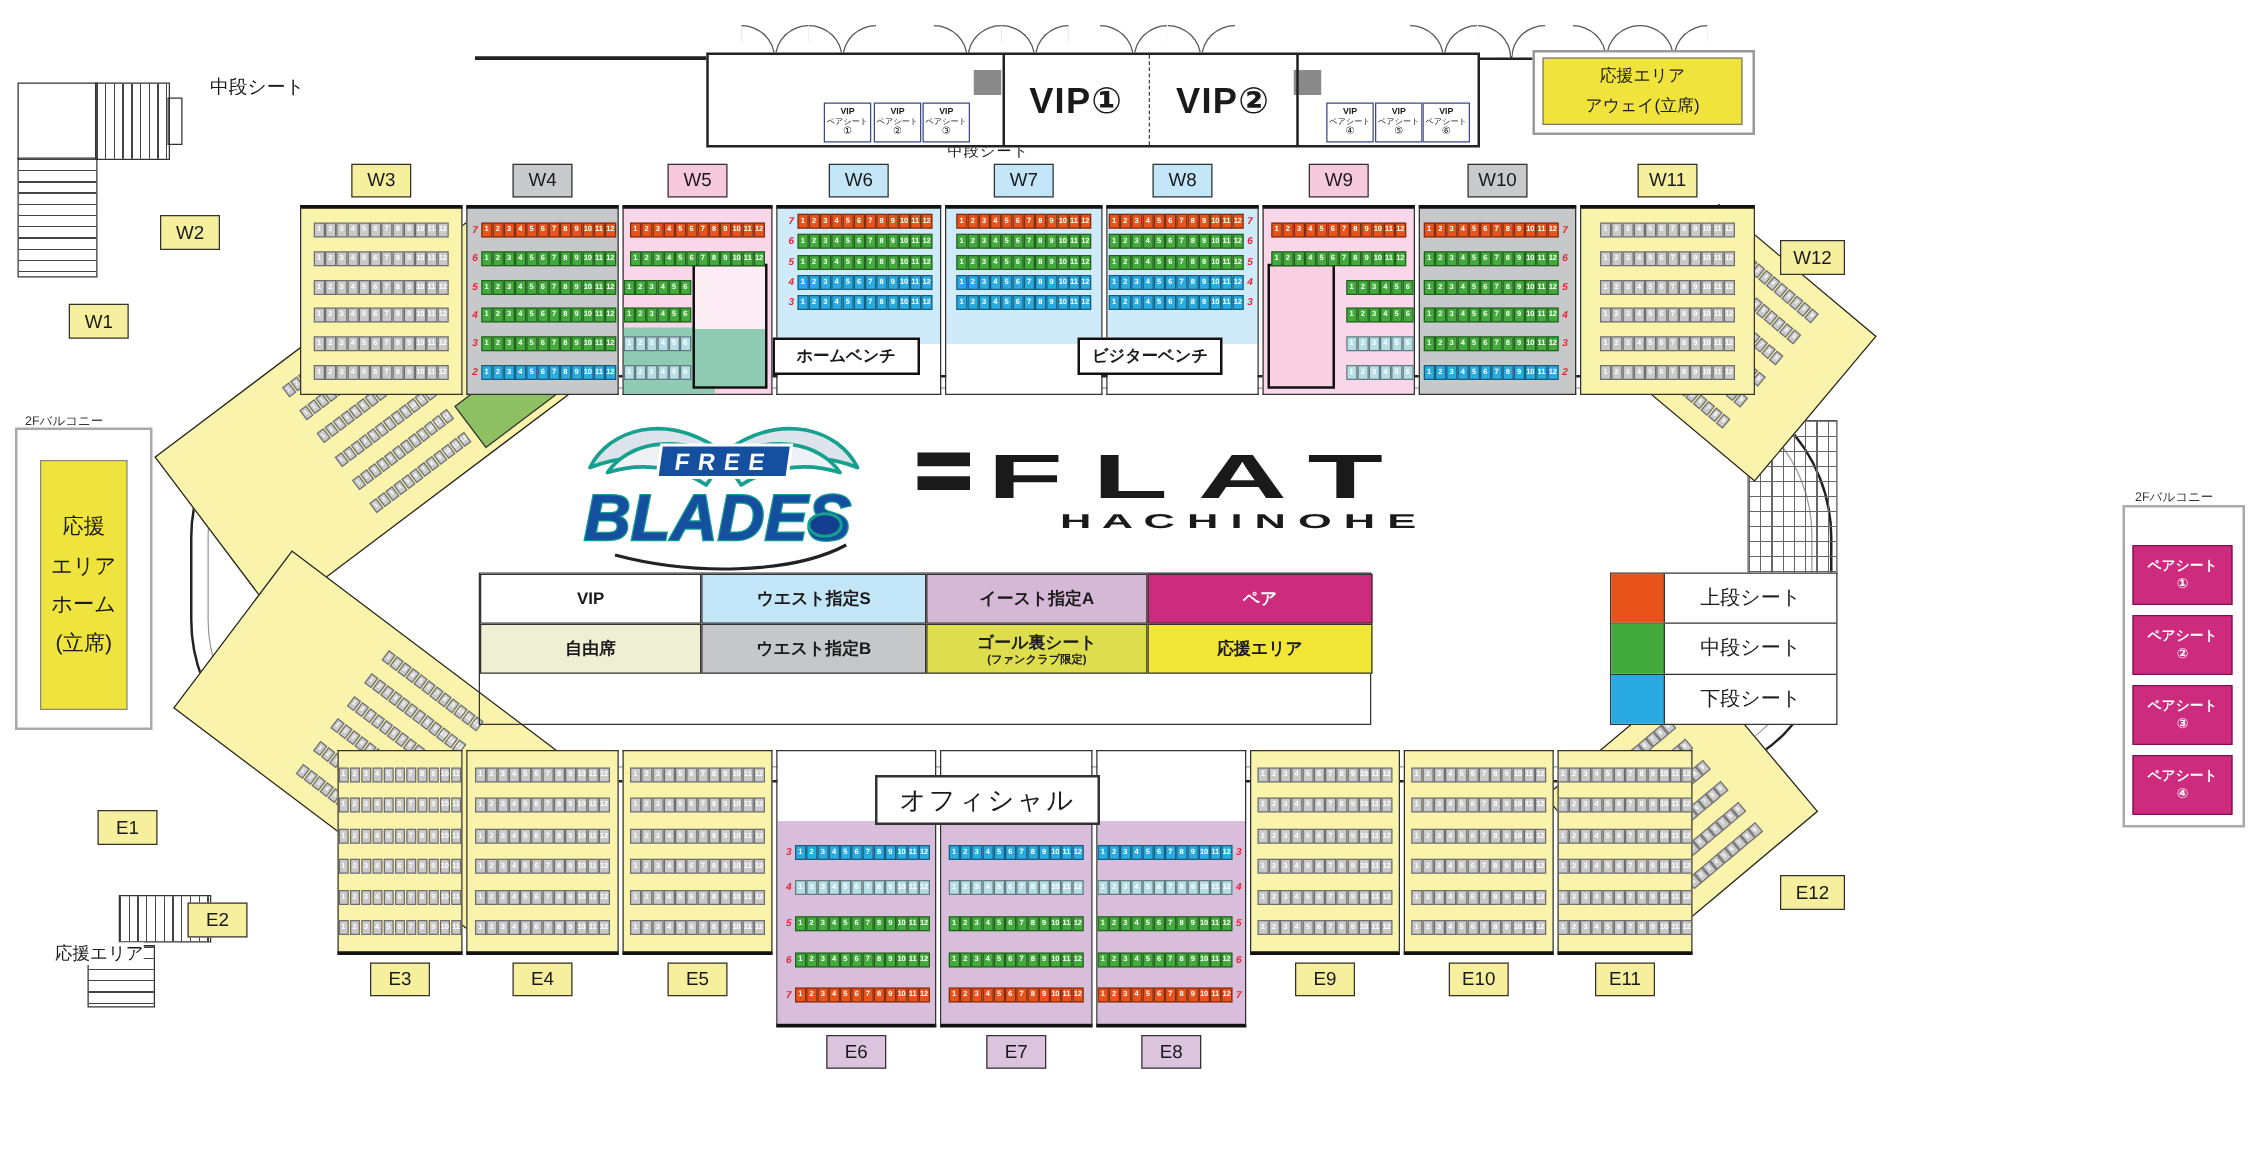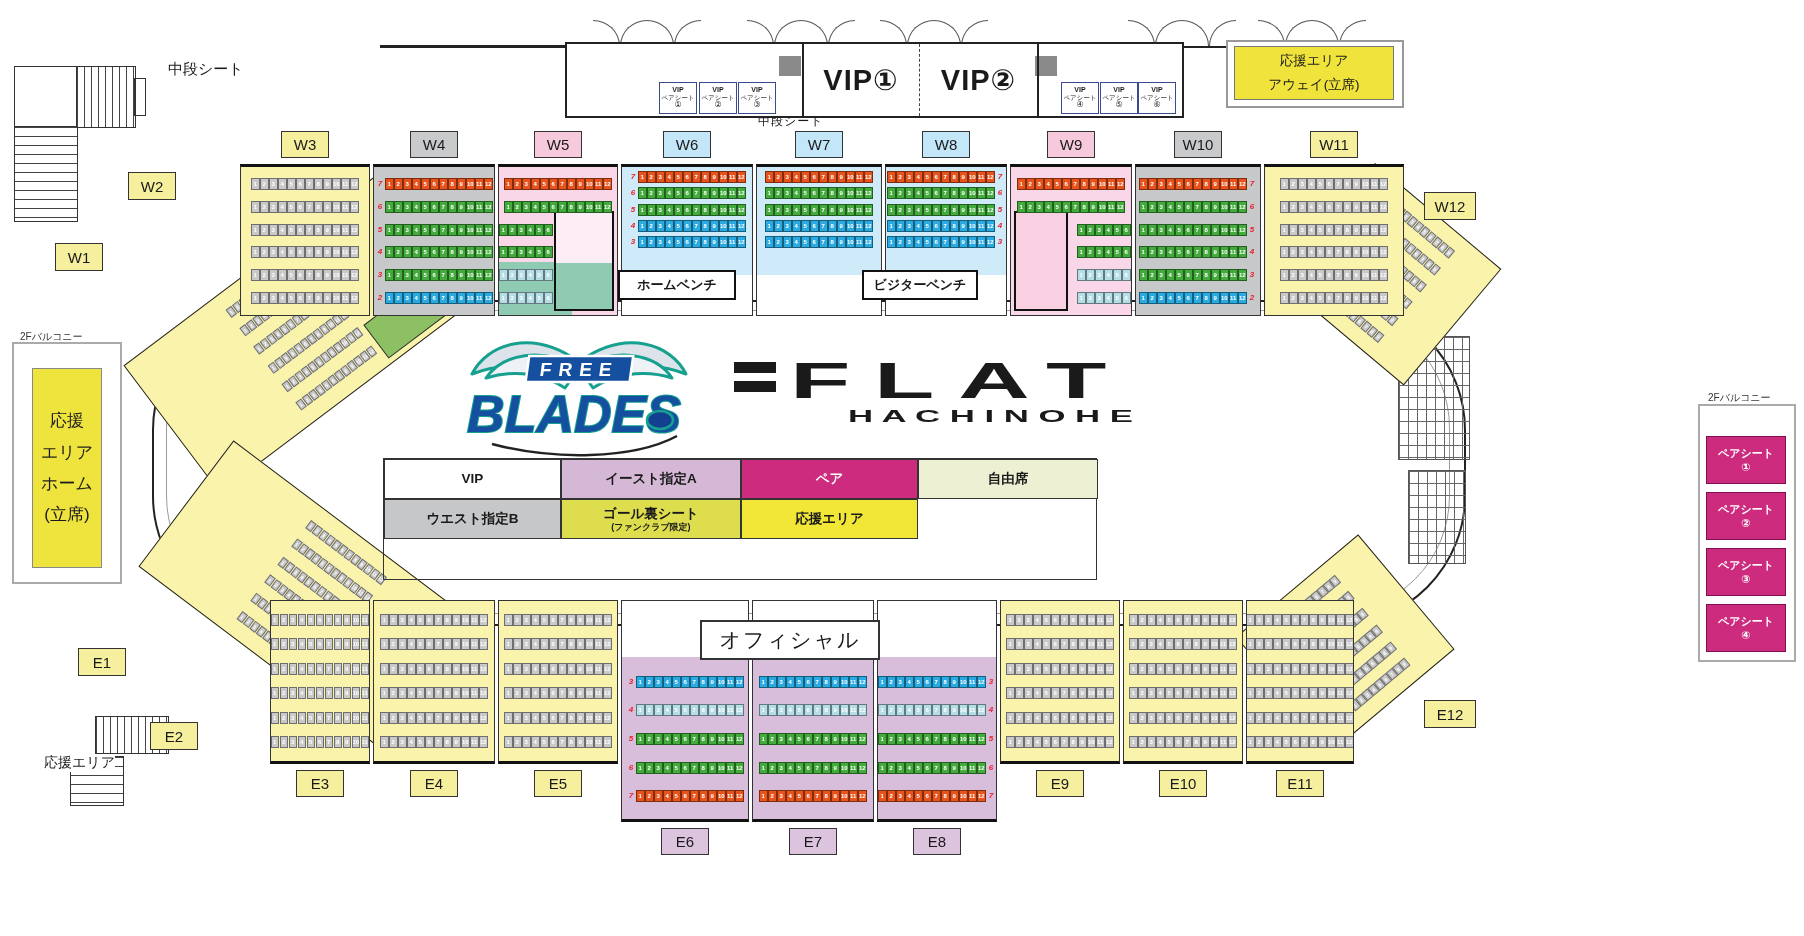--- a/index.html
+++ b/index.html
@@ -2068,38 +2068,55 @@
     <rect x="6" y="10" width="42" height="11" fill="#1a1a1a"></rect>
     <rect x="6" y="29" width="42" height="11" fill="#1a1a1a"></rect>
     <text x="62" y="46" font-family="Liberation Sans, sans-serif" font-size="50" font-weight="900" letter-spacing="12" textLength="340" lengthAdjust="spacingAndGlyphs" fill="#1a1a1a">FLAT</text>
     <text x="120" y="70" font-family="Liberation Sans, sans-serif" font-size="16" font-weight="600" textLength="285" lengthAdjust="spacingAndGlyphs" fill="#1a1a1a">H A C H I N O H E</text>
   </svg>
 
   <div class="abs" id="legend">
       <div class="lcell" style="background: rgb(255, 255, 255);">
         <span>VIP</span>
       </div>
+      <div class="lcell" style="background: rgb(195, 229, 248);">
+        <span>ウエスト指定S</span>
+      </div>
       <div class="lcell" style="background: rgb(213, 184, 214);">
         <span>イースト指定A</span>
       </div>
       <div class="lcell" style="background: rgb(204, 43, 126); color: rgb(255, 255, 255);">
         <span>ペア</span>
       </div>
       <div class="lcell" style="background: rgb(237, 240, 210);">
         <span>自由席</span>
       </div>
       <div class="lcell" style="background: rgb(198, 199, 201);">
         <span>ウエスト指定B</span>
       </div>
       <div class="lcell" style="background: rgb(221, 221, 78);">
         <span>ゴール裏シート</span>
         <span class="sub">(ファンクラブ限定)</span>
       </div>
       <div class="lcell" style="background: rgb(242, 230, 54);">
         <span>応援エリア</span>
+      </div>
+    </div>
+  <div class="abs" id="tier-legend">
+      <div class="trow">
+        <div class="tswatch" style="background: rgb(232, 83, 28);"></div>
+        <div class="tlabel">上段シート</div>
+      </div>
+      <div class="trow">
+        <div class="tswatch" style="background: rgb(67, 171, 60);"></div>
+        <div class="tlabel">中段シート</div>
+      </div>
+      <div class="trow">
+        <div class="tswatch" style="background: rgb(41, 171, 226);"></div>
+        <div class="tlabel">下段シート</div>
       </div>
     </div>
 
   <div class="abs hatch-v" style="left:95px;top:716px;width:72px;height:36px;"></div>
   <div class="abs hatch-h" style="left:70px;top:756px;width:52px;height:48px;"></div>
   <div class="abs stairlabel" style="left:44px;top:754px;font-size:14px;background:#fff;z-index:6;">応援エリア</div>
 
 </div>
 
 </body></html>

